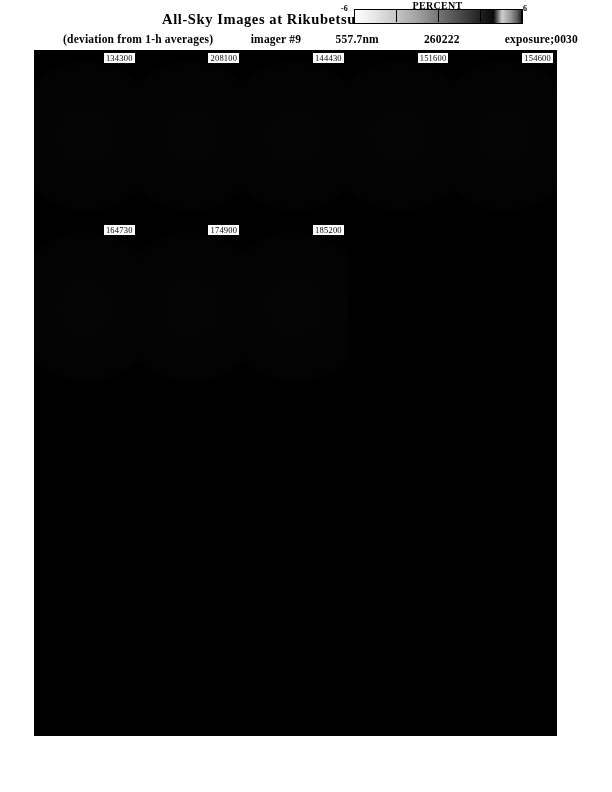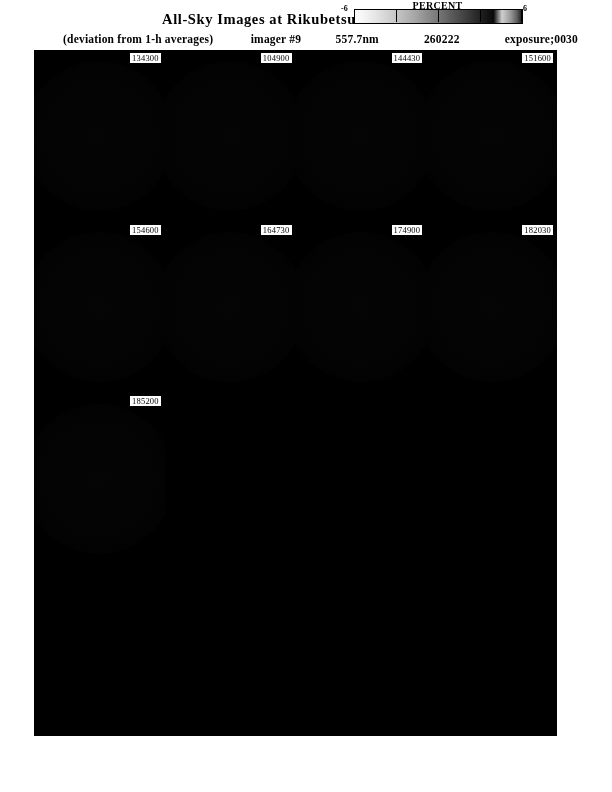--- a/index.html
+++ b/index.html
@@ -118,21 +118,21 @@
 
   
   #panel-grid {
     position: absolute;
     left: 34px;
     top: 50px;
     width: 523px;
     height: 686px;
     background: #000000;
     display: grid;
-    grid-template-columns: repeat(4, 1fr);
+    grid-template-columns: repeat(5, 1fr);
     grid-template-rows: repeat(4, 1fr);
   }
   .panel {
     position: relative;
     background: #000000;
     overflow: hidden;
   }
   .panel .sky {
     position: absolute;
     left: 50%;
@@ -186,21 +186,21 @@
   <div class="cb-tick" style="left:176px"></div>
 </div>
 
 <div id="panel-grid">
   <div class="panel">
     <div class="sky"></div>
     <div class="timestamp">134300</div>
   </div>
   <div class="panel">
     <div class="sky"></div>
-    <div class="timestamp">104900</div>
+    <div class="timestamp">208100</div>
   </div>
   <div class="panel">
     <div class="sky"></div>
     <div class="timestamp">144430</div>
   </div>
 
   <div class="panel">
     <div class="sky"></div>
     <div class="timestamp">151600</div>
   </div>
@@ -213,19 +213,15 @@
     <div class="sky"></div>
     <div class="timestamp">164730</div>
   </div>
   <div class="panel">
     <div class="sky"></div>
     <div class="timestamp">174900</div>
   </div>
 
   <div class="panel">
     <div class="sky"></div>
-    <div class="timestamp">182030</div>
-  </div>
-  <div class="panel">
-    <div class="sky"></div>
     <div class="timestamp">185200</div>
   </div>
 </div>
 
 </body></html>

